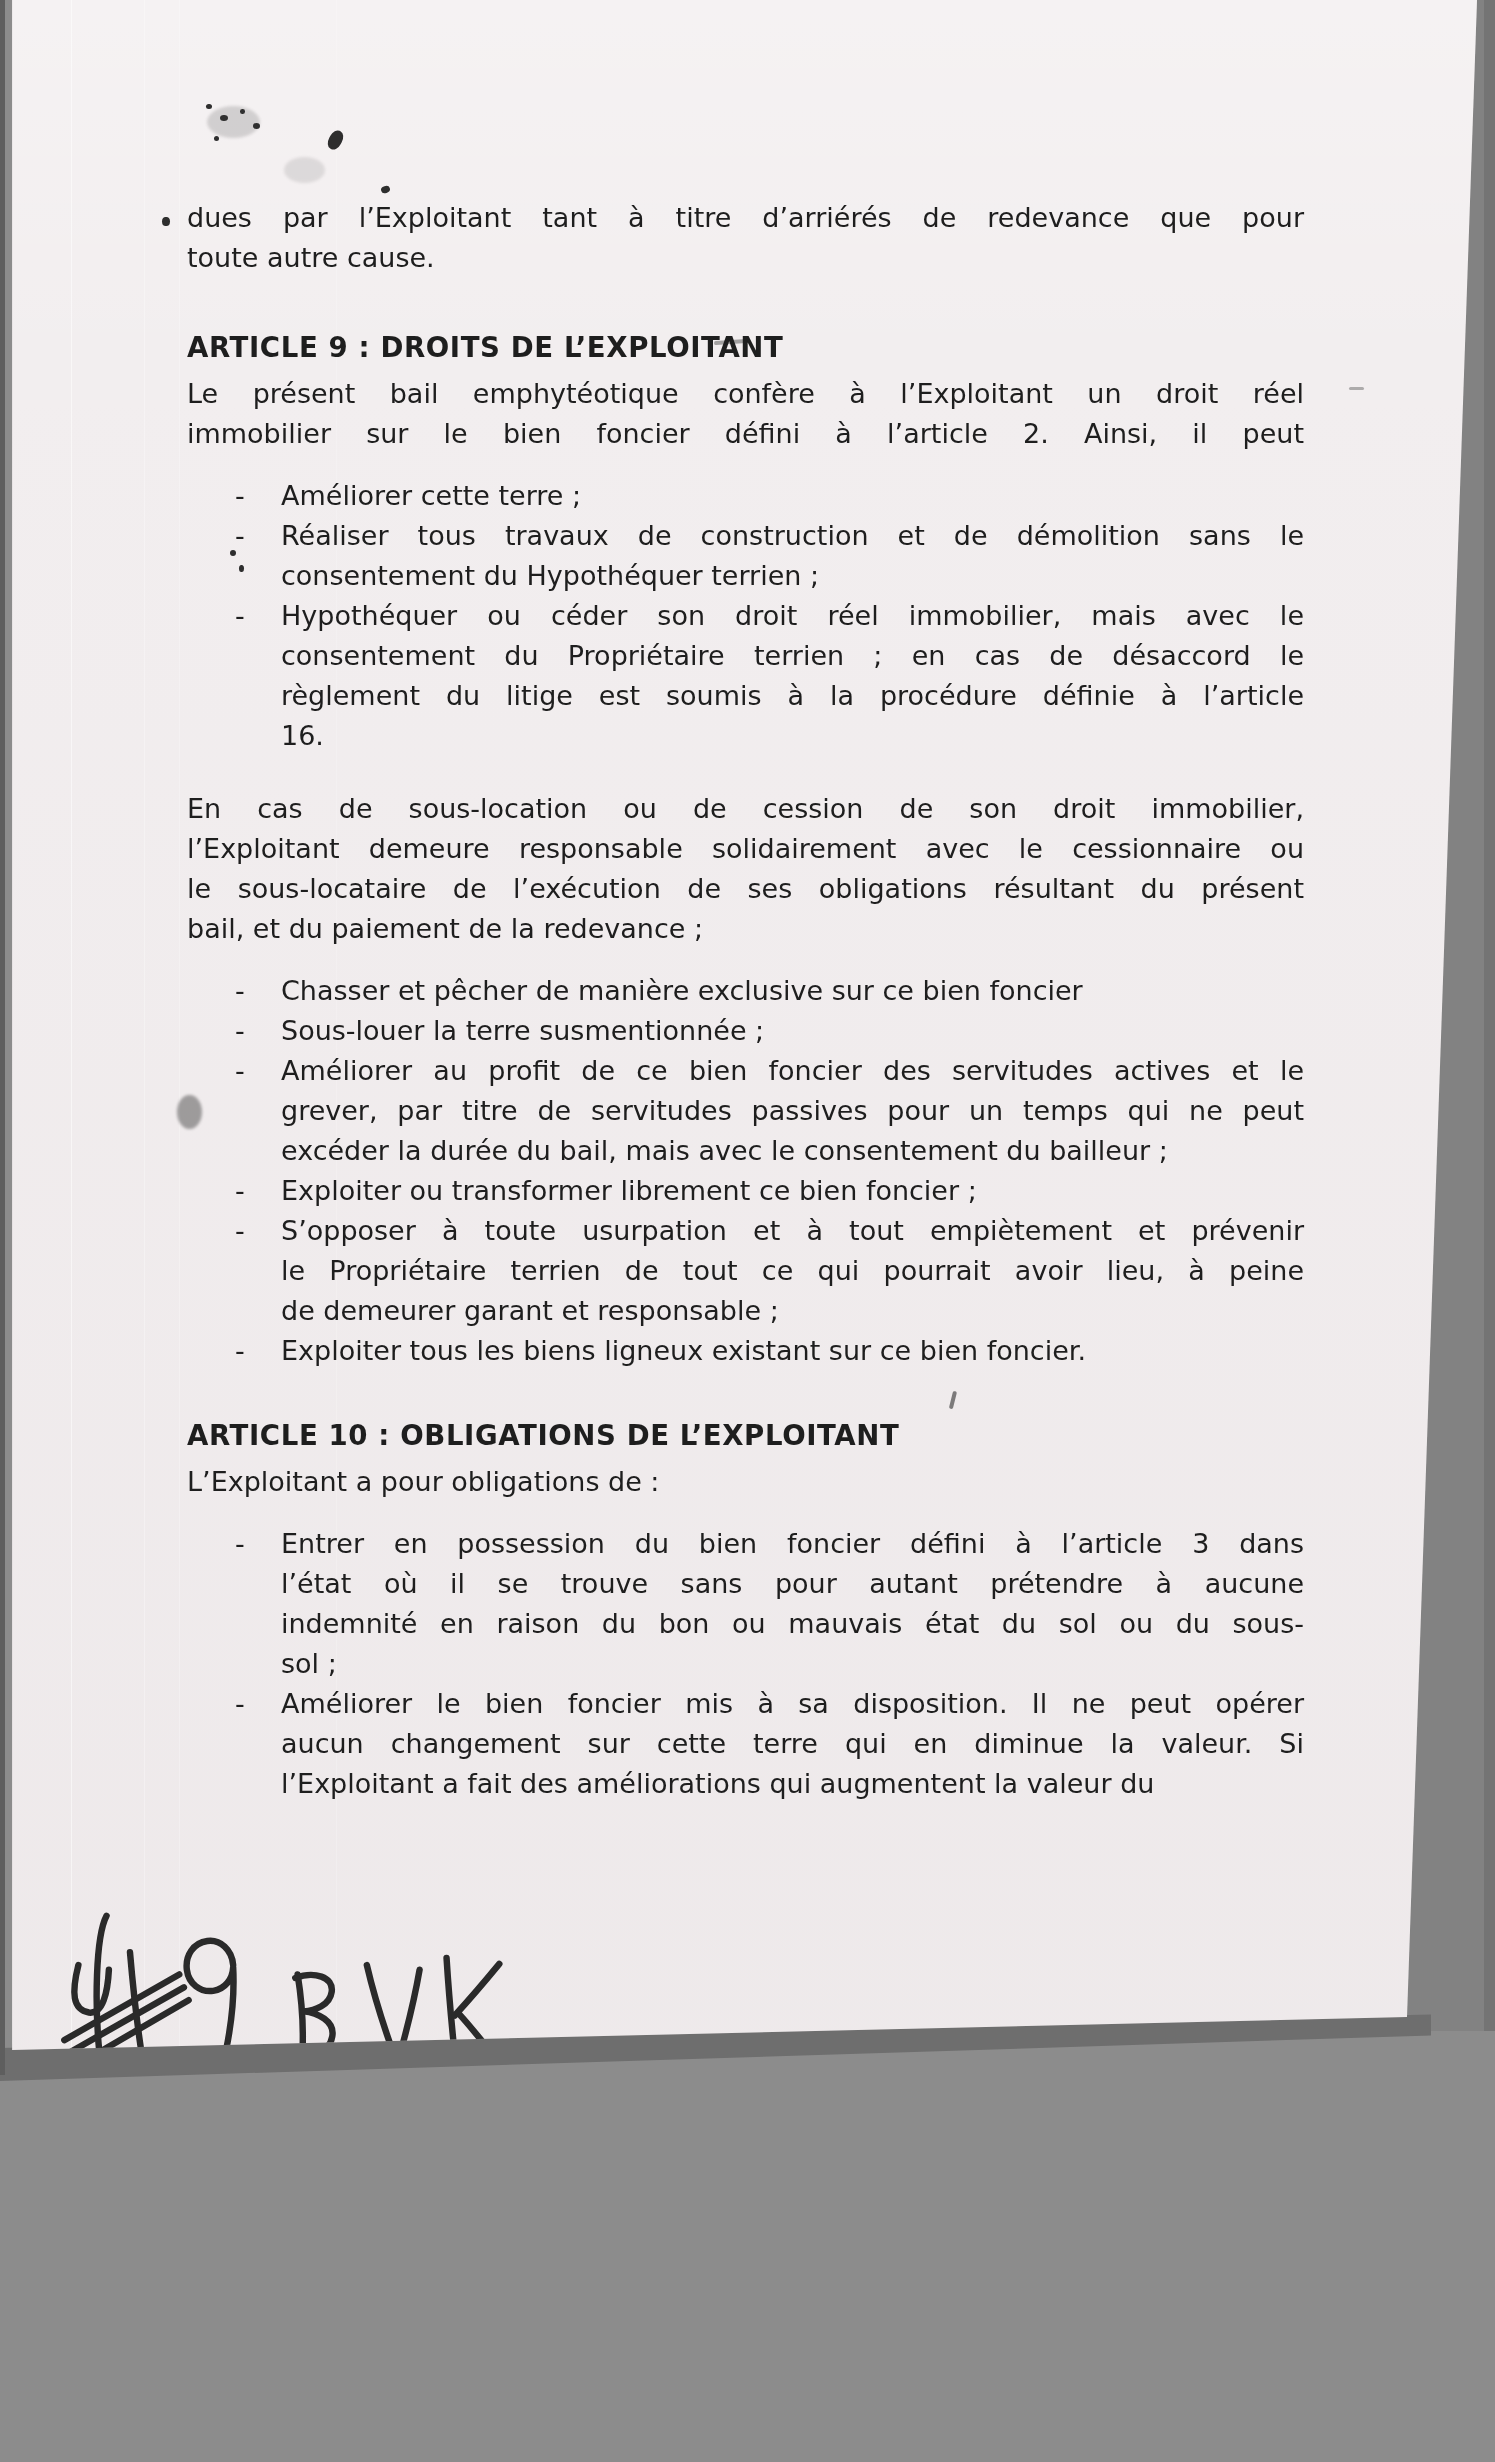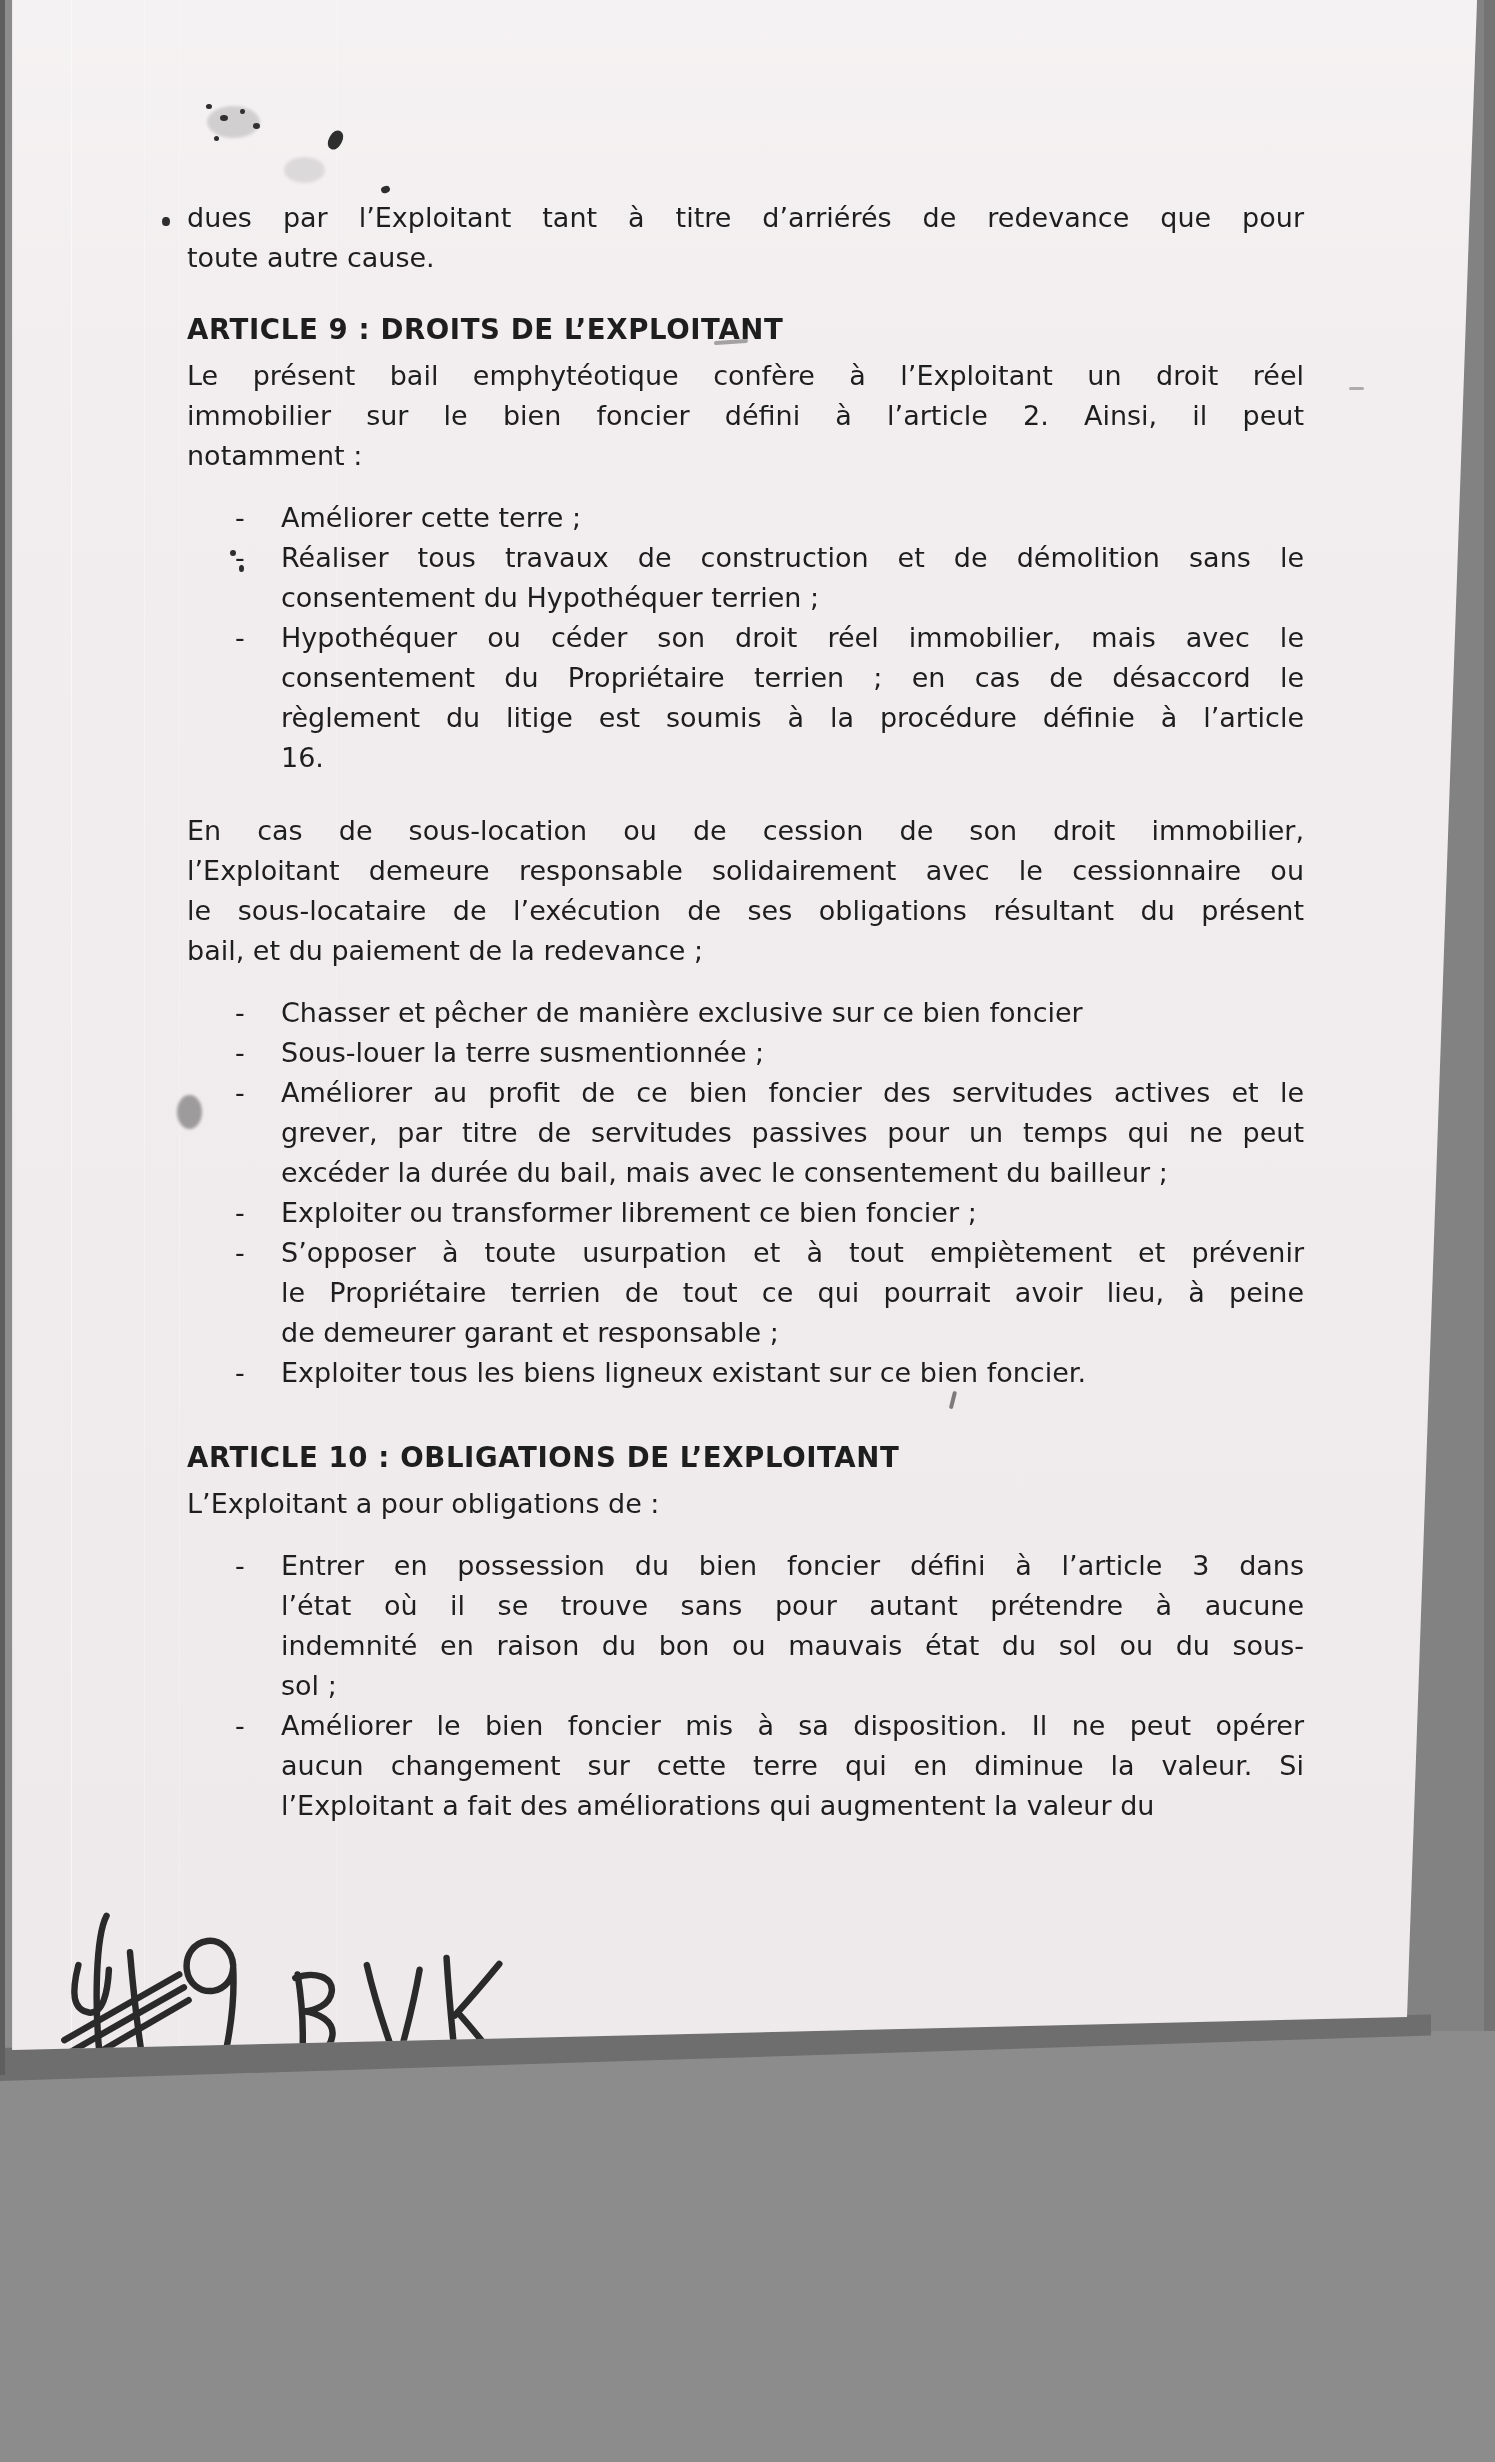--- a/index.html
+++ b/index.html
@@ -33,21 +33,21 @@
     position:absolute;left:179px;top:198px;width:1117px;
     color:#1e1e1e;
   }
   .line{
     height:40px;line-height:40px;font-size:27px;white-space:nowrap;text-align:left;
   }
   .line.just{text-align:justify;text-align-last:justify;}
   .heading .line{font-weight:700;font-size:27.6px;letter-spacing:0.6px;}
   .block{margin-top:0;}
   .block+.block{margin-top:21px;}
-  .block.heading{margin-top:32px;}
+  .block.heading{margin-top:50px;}
   .heading+.paragraph{margin-top:6px;}
   .list+.paragraph{margin-top:33px;}
   .list+.heading{margin-top:45px;}
   .paragraph+.list{margin-top:22px;}
   .item{position:relative;padding-left:94px;}
   .item .dash{
     position:absolute;left:48px;top:0;height:40px;line-height:40px;font-size:27px;
   }
   
   .speck{position:absolute;background:#2e2e2e;border-radius:50%;}
@@ -92,21 +92,20 @@
       <div class="block paragraph">
         <div class="line just">dues par l’Exploitant tant à titre d’arriérés de redevance que pour</div>
         <div class="line">toute autre cause.</div>
       </div>
       <div class="block heading">
         <div class="line">ARTICLE 9 : DROITS DE L’EXPLOITANT</div>
       </div>
       <div class="block paragraph">
         <div class="line just">Le présent bail emphytéotique confère à l’Exploitant un droit réel</div>
         <div class="line just">immobilier sur le bien foncier défini à l’article 2. Ainsi, il peut</div>
-        <div class="line">notamment :</div>
       </div>
       <div class="block list">
         <div class="item">
           <span class="dash">-</span>
           <div class="line">Améliorer cette terre ;</div>
         </div>
         <div class="item">
           <span class="dash">-</span>
           <div class="line just">Réaliser tous travaux de construction et de démolition sans le</div>
           <div class="line">consentement du Hypothéquer terrien ;</div>

